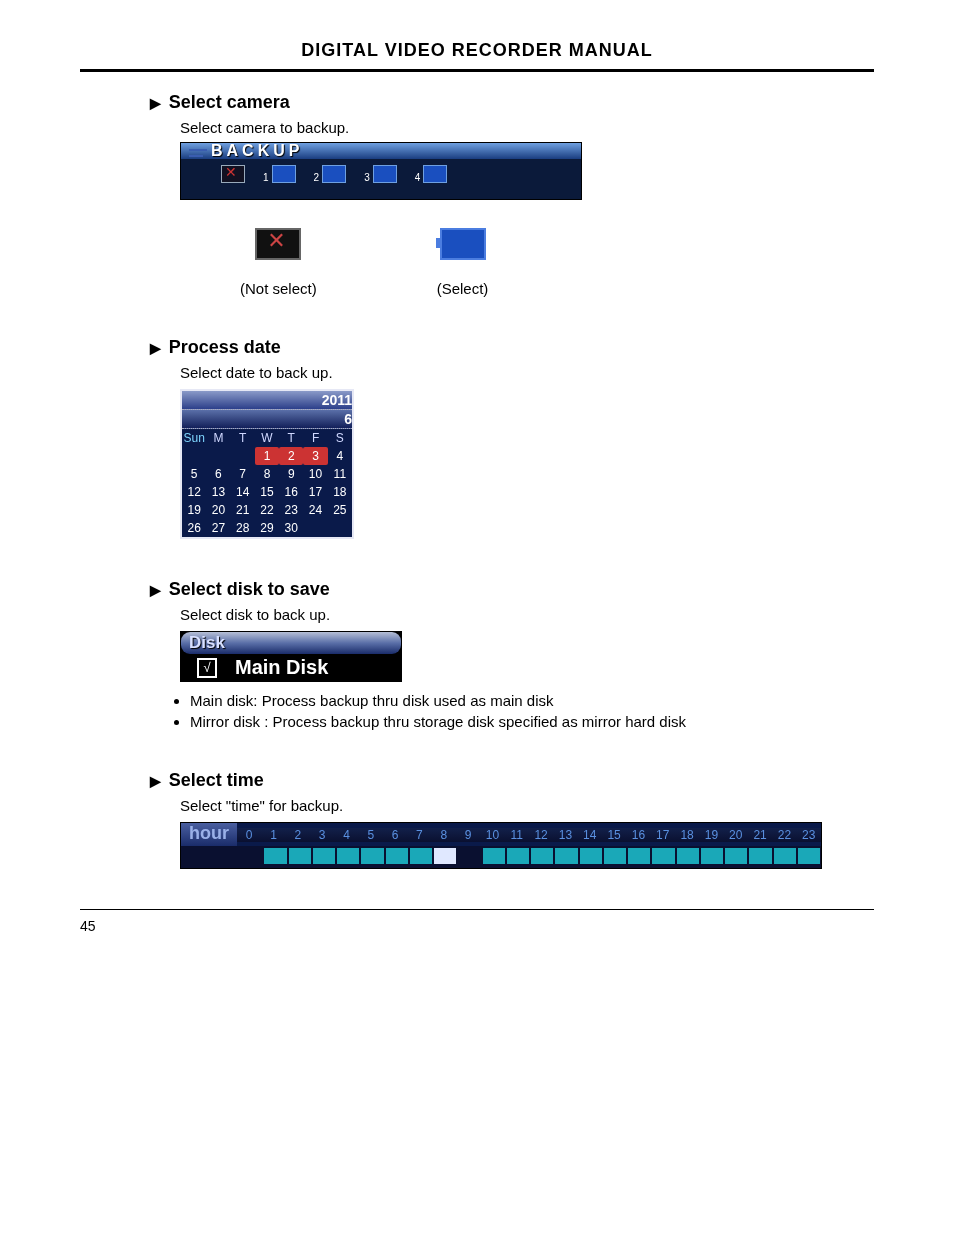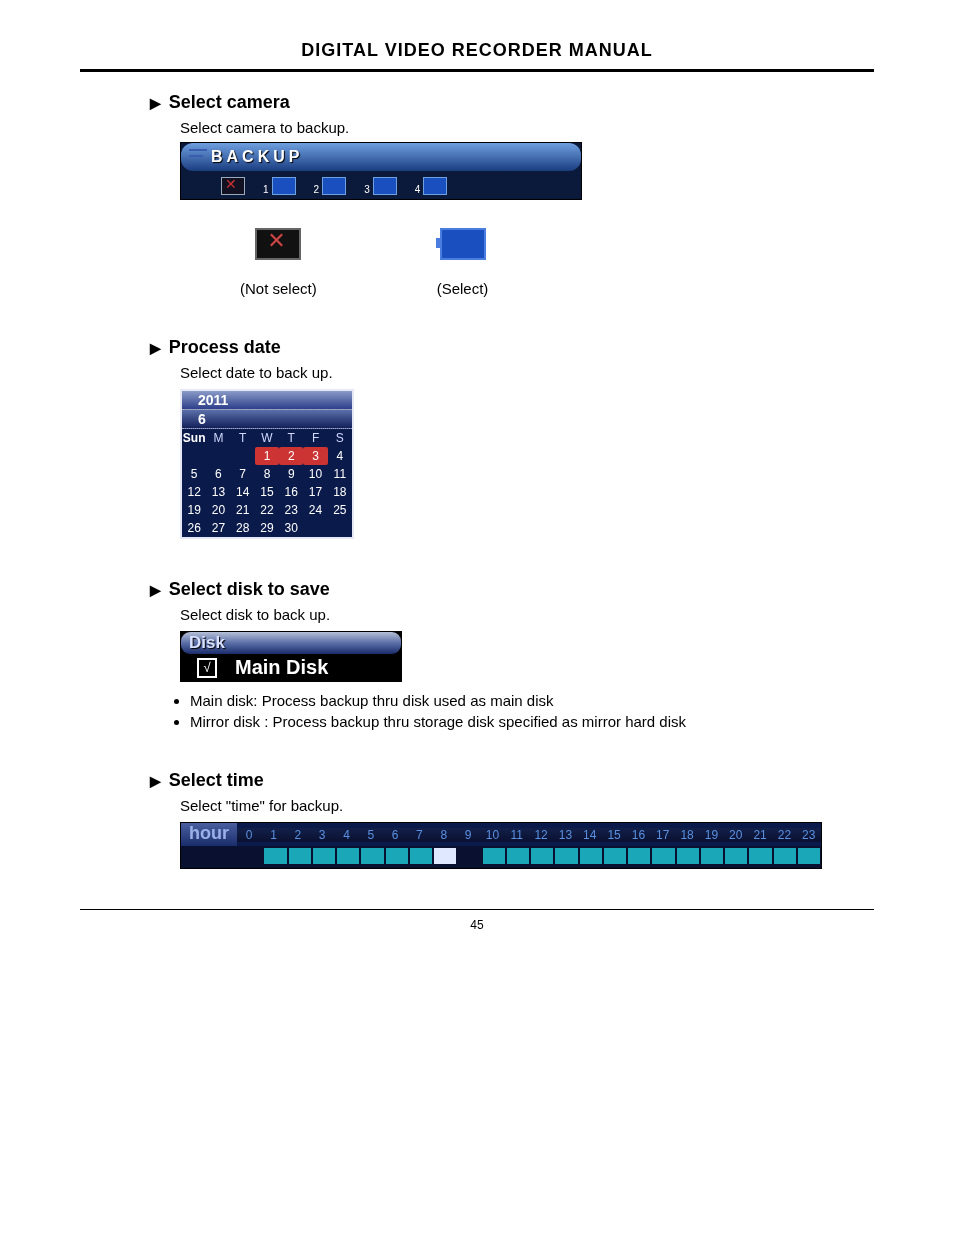--- a/index.html
+++ b/index.html
@@ -27,27 +27,26 @@
   .section-text { margin-left: 30px; font-size: 15px; margin-top: 6px; }
 
   
   .backup-bar {
     margin-left: 30px; margin-top: 6px;
     width: 400px; height: 56px;
     background: linear-gradient(#0b1a3a, #0b1a3a);
     border: 1px solid #000;
   }
   .backup-title {
-    height: 28px;
+    height: 16px;
     background: linear-gradient(#6fa0e0, #1a3d80);
     color: #fff; font-weight: bold; letter-spacing: 4px;
     display: flex; align-items: center; padding-left: 30px;
     font-size: 16px;
     text-shadow: 1px 1px 1px #000;
-    border-radius: 12px;
   }
   .backup-lines { position: relative; }
   .backup-lines::before, .backup-lines::after {
     content:""; position:absolute; left:8px; height:2px; background:#3a5db0;
   }
   .backup-lines::before { top:6px; width:18px;}
   .backup-lines::after  { top:12px; width:14px;}
   .backup-icons {
     height: 30px; display:flex; align-items:center; gap:18px; padding-left:40px;
   }
@@ -64,29 +63,29 @@
   .legend-col .big-icon.sel { background:#1a4fbf; border-color:#4b7de0;}
   .legend-col .big-icon.sel::before { content:""; position:absolute; left:-6px; top:8px; width:4px; height:10px; background:#4b7de0;}
   .legend-text { font-size:15px;}
 
   
   .calendar {
     margin-left: 30px; margin-top:8px;
     width: 170px; border:2px solid #e6e8f5; background:#0a1a4a; color:#fff;
   }
   .cal-year, .cal-month {
-    text-align:left; border-bottom:1px dotted #aab;
+    text-align:right; border-bottom:1px dotted #aab;
     background: linear-gradient(#8a9ac8, #2c3f8a);
-    font-weight:bold; padding:1px 16px; font-size:14px;
+    font-weight:bold; padding:1px 0; font-size:14px;
   }
   .cal-month { background: linear-gradient(#5a6fa8, #13205a);}
   table.cal { width:100%; border-collapse:collapse; font-size:12px;}
   table.cal th, table.cal td { width:14.28%; text-align:center; padding:2px 0; }
   table.cal th { color:#d0d8ff; font-weight:normal;}
-  table.cal th.sun { color:#ffffff; font-weight:bold;}
+  table.cal th.sun { color:#7dd3fc; font-weight:normal;}
   td.hl { background:#c33; color:#fff; border-radius:2px; }
 
   
   .disk-panel {
     margin-left:30px; margin-top:8px;
     width:220px; border:1px solid #000; background:#000; color:#fff;
   }
   .disk-header {
     background: linear-gradient(#b6bfd6, #5a6fa8, #1a2c6a);
     color:#d8e0ff; font-weight:bold; font-size:17px; padding:1px 8px;
@@ -114,21 +113,21 @@
     flex:1; text-align:center; font-size:12px; color:#5a90e0;
     background: linear-gradient(#12204a, #0a1030);
   }
   .hour-track { display:flex; height:16px; background:#0a1030; padding:2px 0 4px 58px; gap:0;}
   .hour-track div { flex:1; margin:0 1px; }
   .hc-on { background:#1aa8b8; }
   .hc-sel{ background:#e0e8ff; }
 
   .footer-wrap { margin-top:40px; }
   .footer-text { text-align:right; font-size:14px; margin-bottom:2px;}
-  .page-num { text-align:center; font-size:12px; margin-top:8px;}
+  .page-num { text-align:left; font-size:14px; margin-top:8px;}
 </style>
 </head>
 <body>
 
 <div class="page-title">DIGITAL VIDEO RECORDER MANUAL</div>
 <hr class="thick">
 
 <div class="section">
   <div class="section-heading">
     <span class="tri">▶</span>

